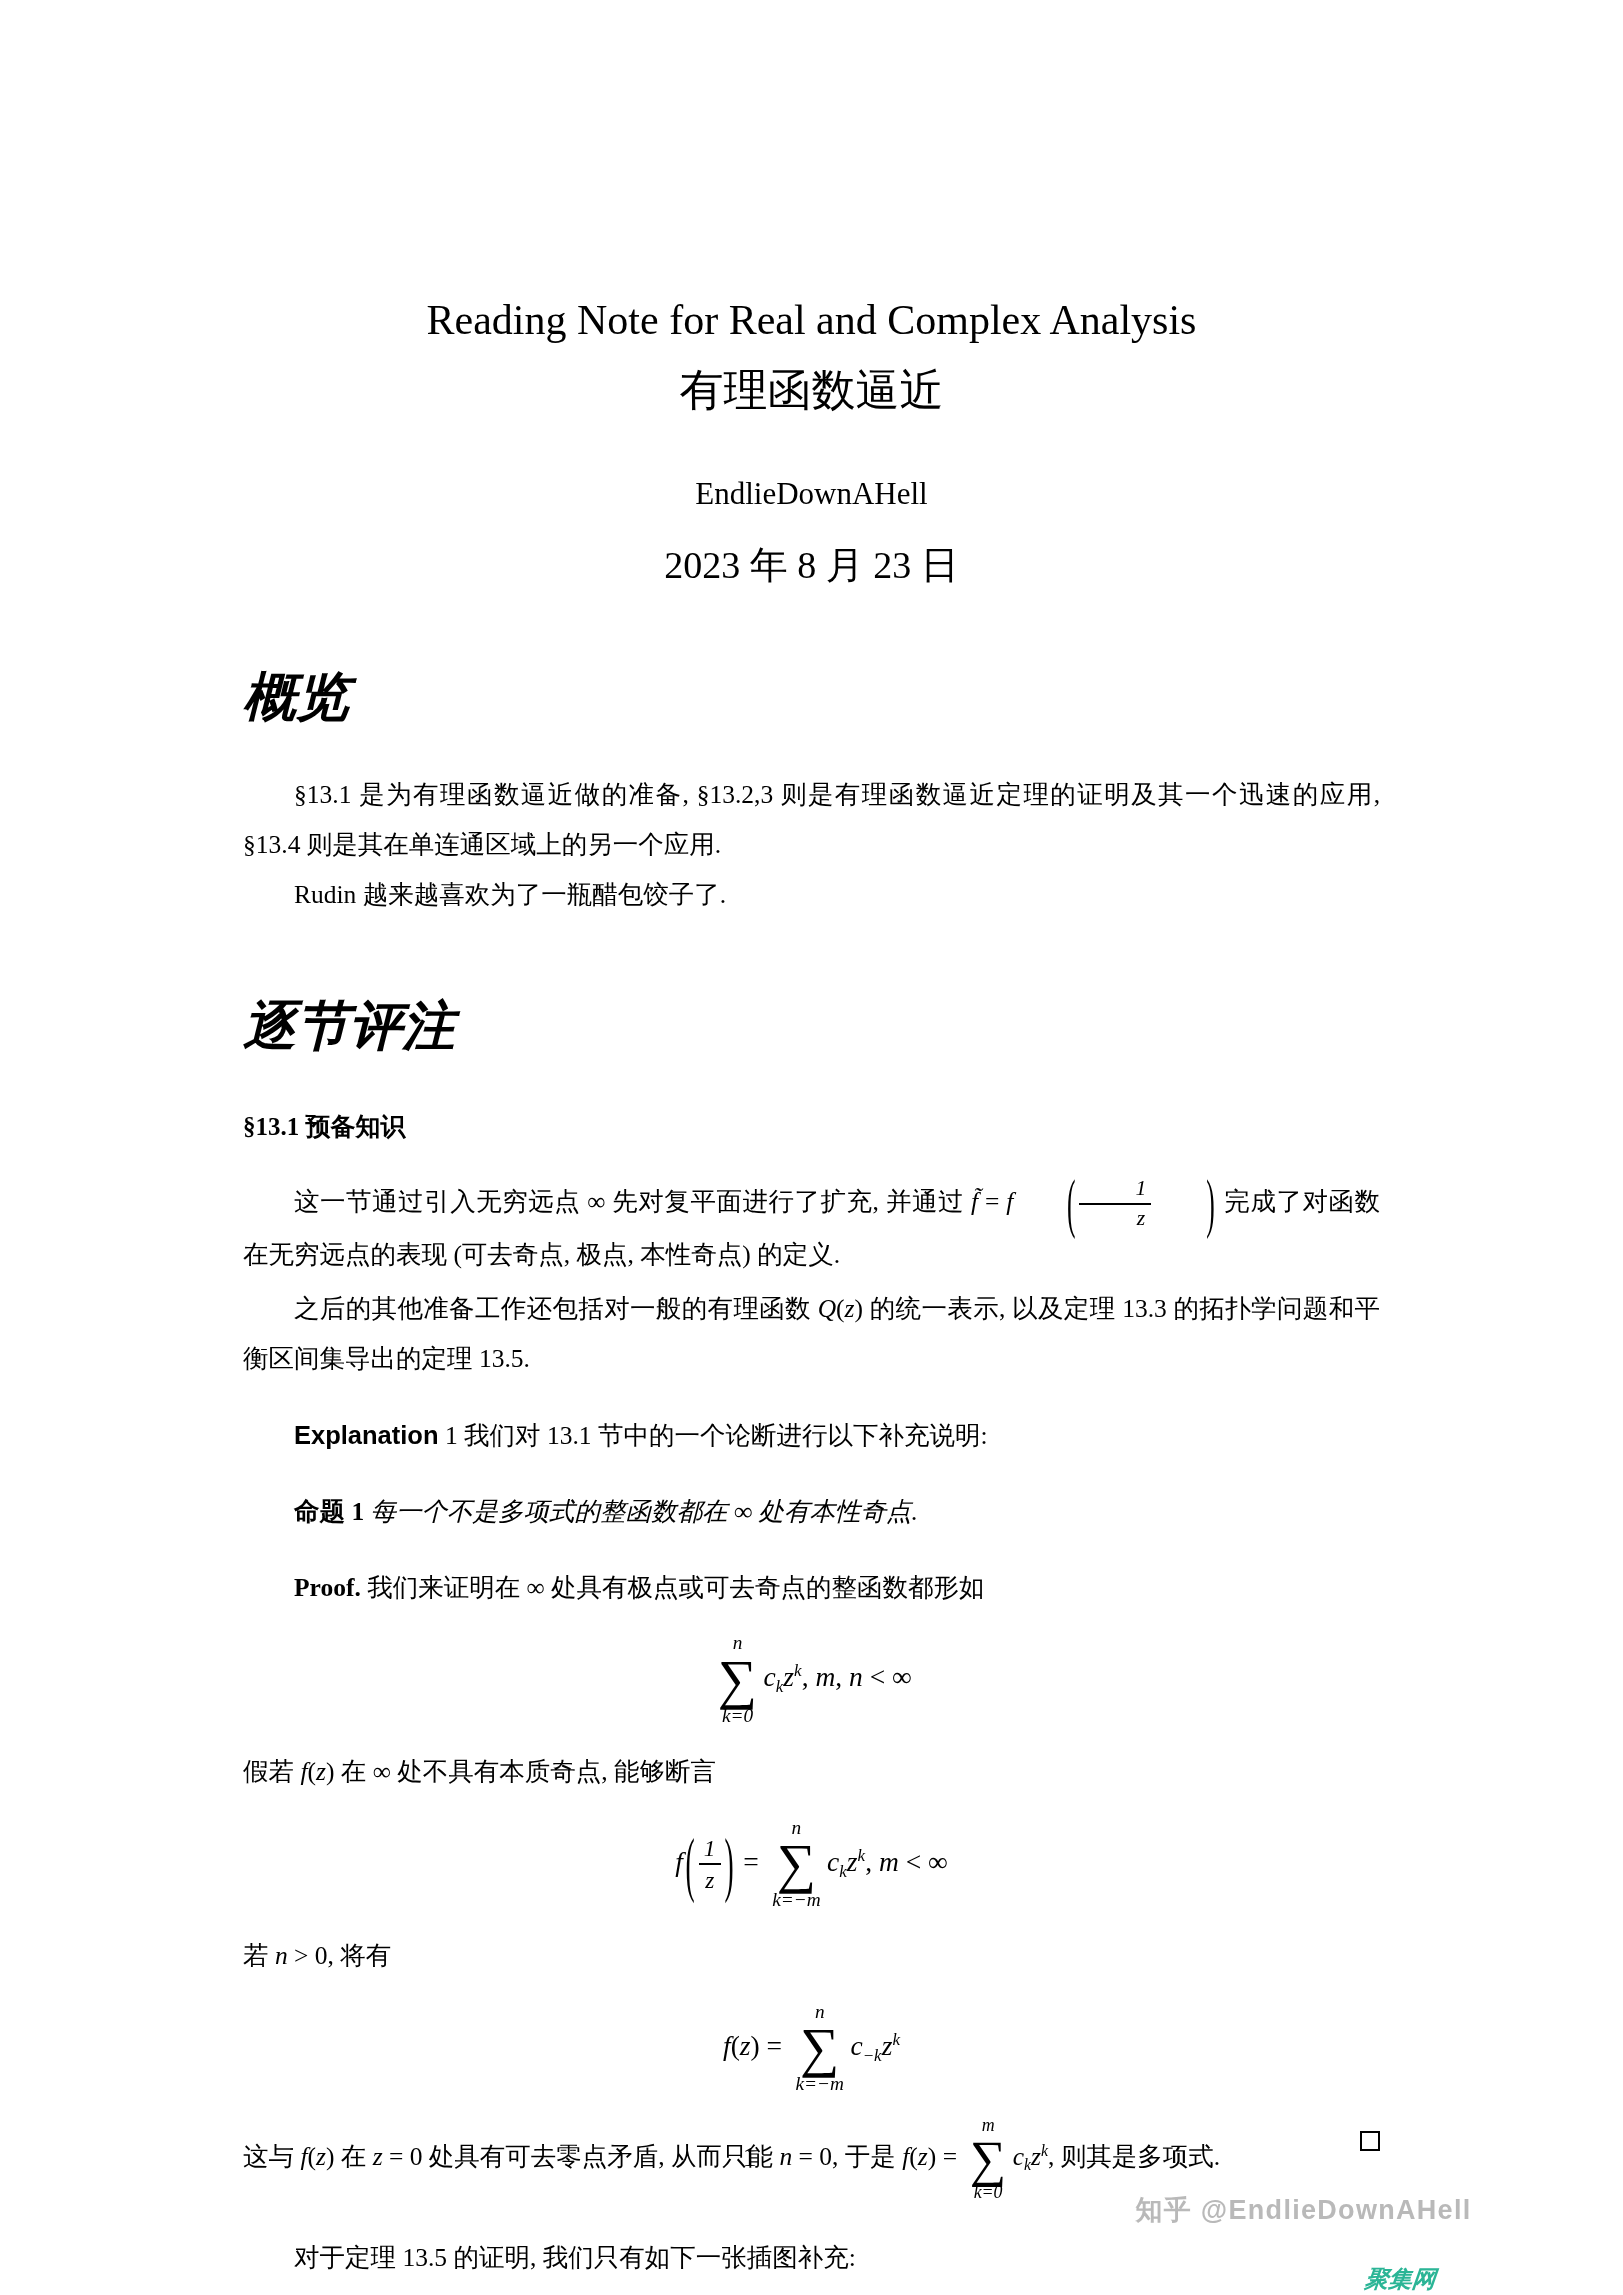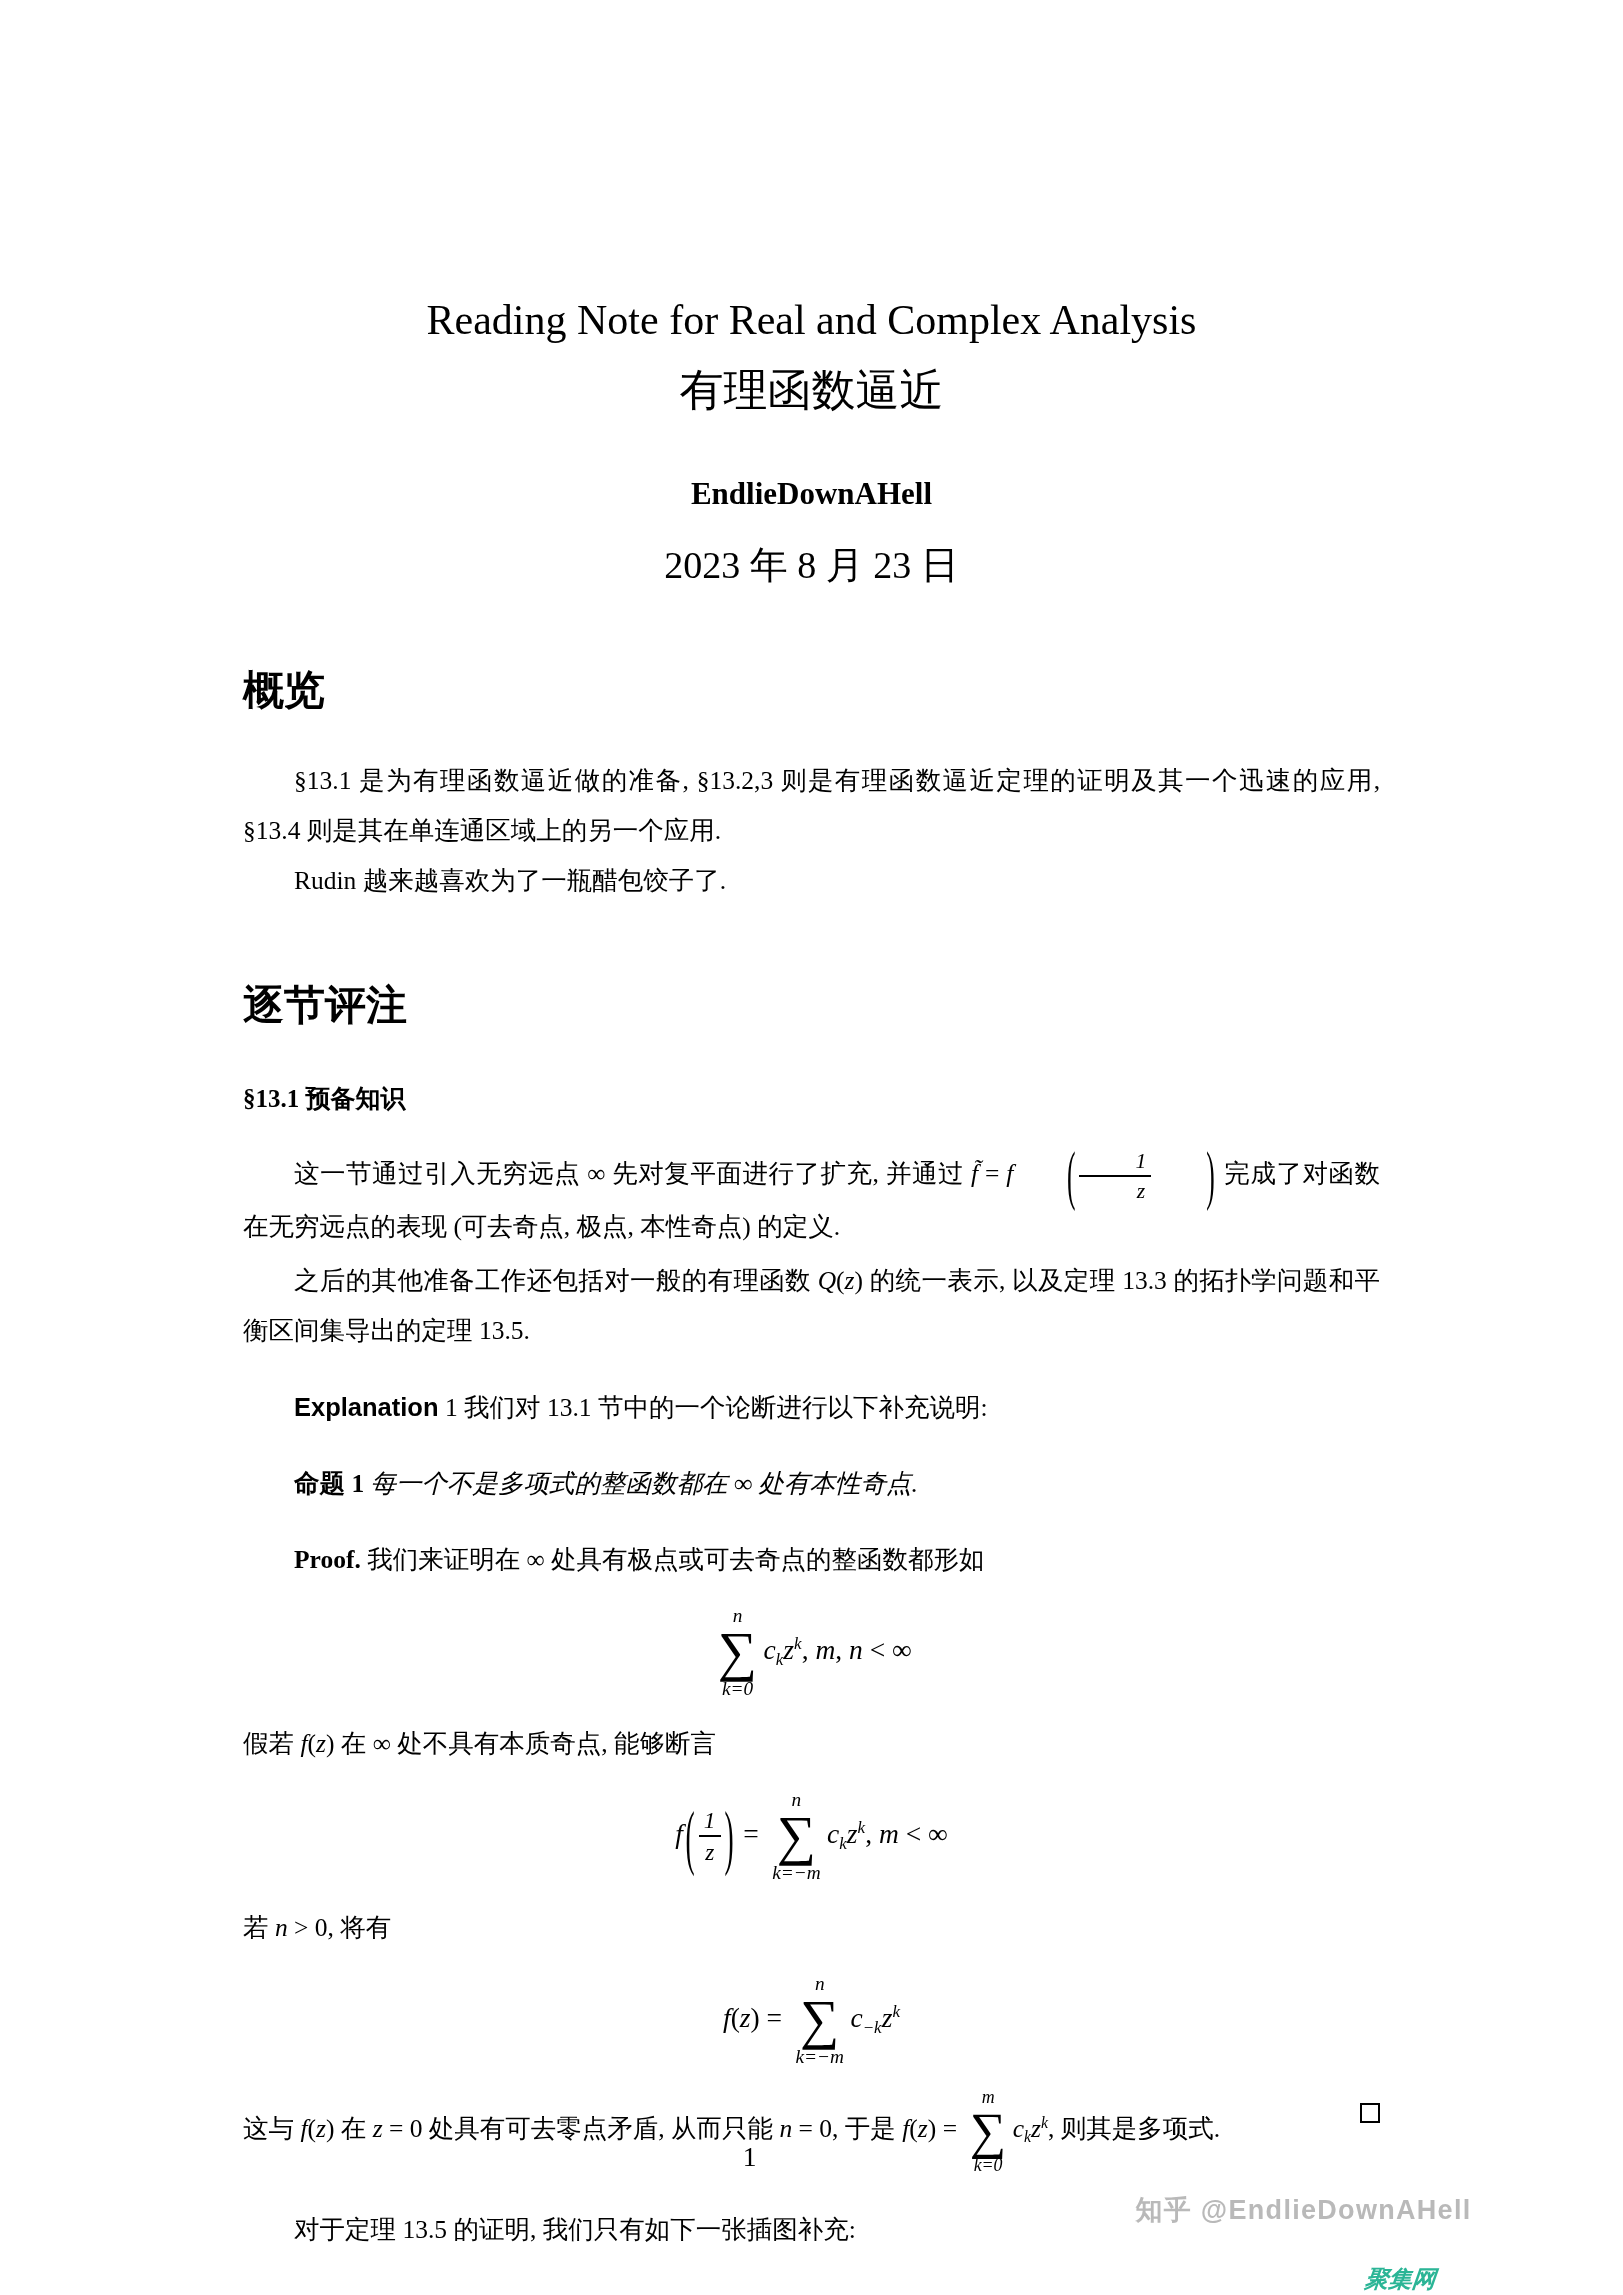--- a/index.html
+++ b/index.html
@@ -8,23 +8,23 @@
     width:1499px;
     height:2295px;
     background:#ffffff;
     font-family:"Liberation Serif","DejaVu Serif",serif;
     color:#000;
     overflow:hidden;
   }
   .content{position:absolute;left:243px;width:1137px;top:0;}
   .title-en{margin-top:296px;text-align:center;font-size:42px;line-height:1.15;}
   .title-zh{margin-top:22px;text-align:center;font-size:44px;line-height:1.15;}
-  .author{margin-top:59px;text-align:center;font-size:31px;font-weight:bold;}
+  .author{margin-top:59px;text-align:center;font-size:31px;}
   .date{margin-top:28px;text-align:center;font-size:38px;}
-  h1.sec{font-size:41px;font-weight:bold;margin:76px 0 0 0;line-height:1.15;}
+  h1.sec{font-size:53px;font-weight:bold;margin:76px 0 0 0;line-height:1.15;font-style:italic;}
   h2.subsec{font-size:25px;font-weight:bold;margin:56px 0 0 0;line-height:1.15;}
   .par{font-size:25.5px;line-height:50px;margin:0;text-indent:51px;text-align:justify;}
   .par.cont{text-indent:0;}
   .mt-intro{margin-top:42px;}
   .mt-ext{margin-top:35px;}
   .mt-prep{margin-top:3.9px;}
   .mt-thm{margin-top:26px;}
   .mt-cont{margin-top:15.7px;}
   .mt-fig{margin-top:30px;}
   .formula{font-size:27.5px;line-height:1;text-align:center;margin:19.6px 0;text-indent:0;}

